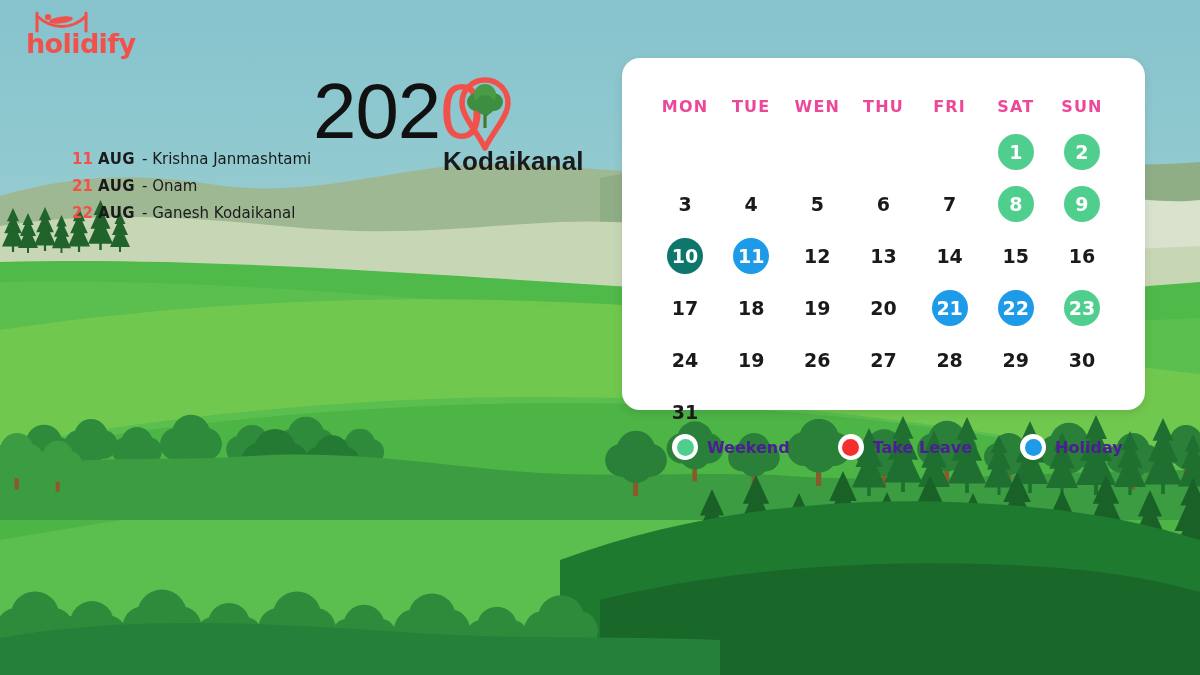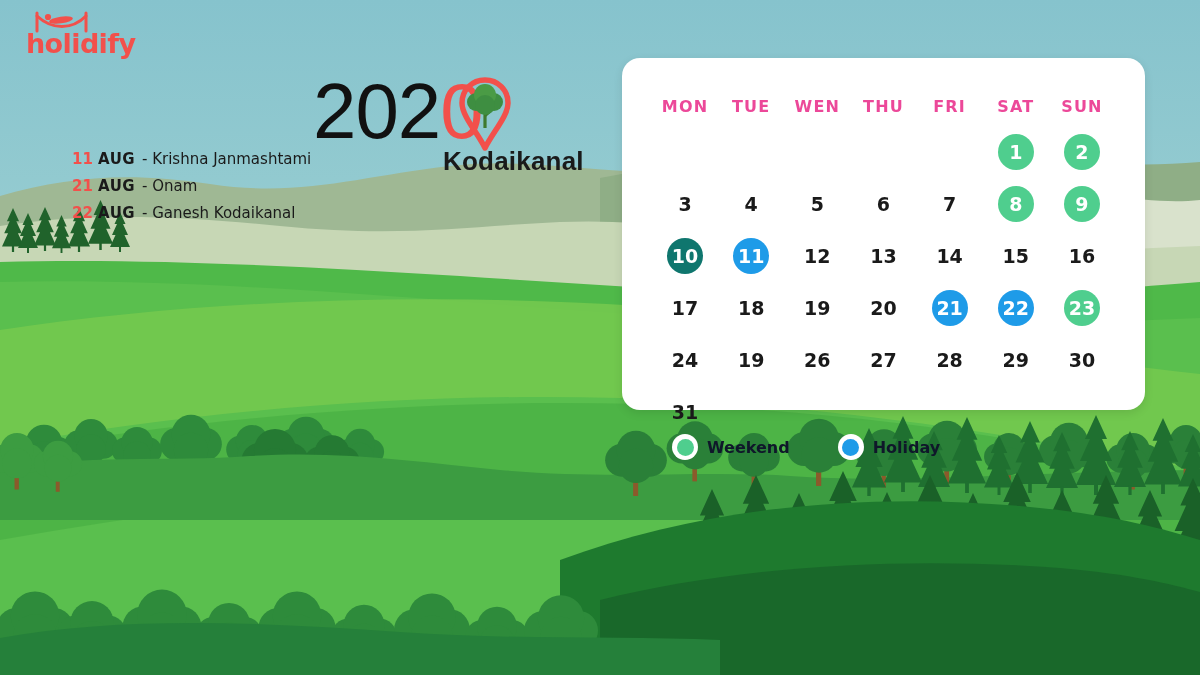--- a/index.html
+++ b/index.html
@@ -98,21 +98,21 @@
   }
   .leg-item{display:flex;align-items:center;gap:9px;}
   .leg-dot{
     width:26px;height:26px;border-radius:50%;
     background:#FFFFFF;display:flex;align-items:center;justify-content:center;
     flex:0 0 auto;
   }
   .leg-dot i{display:block;width:17px;height:17px;border-radius:50%;}
   .leg-label{
     font-family:"DejaVu Sans", sans-serif;
-    font-size:16px;font-weight:600;color:#0f172a;white-space:nowrap;
+    font-size:16px;font-weight:600;color:#4c1d95;white-space:nowrap;
   }
 </style>
 </head>
 <body>
 
 <div id="stage">
 
   <div id="scene">
     <svg viewBox="0 0 1200 675" xmlns="http://www.w3.org/2000/svg">
       <defs>
@@ -438,19 +438,25 @@
 
   <div class="legend" id="legend">
       <div class="leg-item">
         <span class="leg-dot">
           <i style="background: rgb(79, 206, 142);"></i>
         </span>
         <span class="leg-label">Weekend</span>
       </div>
       <div class="leg-item">
         <span class="leg-dot">
+          <i style="background: rgb(245, 48, 44);"></i>
+        </span>
+        <span class="leg-label">Take Leave</span>
+      </div>
+      <div class="leg-item">
+        <span class="leg-dot">
           <i style="background: rgb(30, 155, 232);"></i>
         </span>
         <span class="leg-label">Holiday</span>
       </div>
     </div>
 
 </div>
 
 </body></html>

